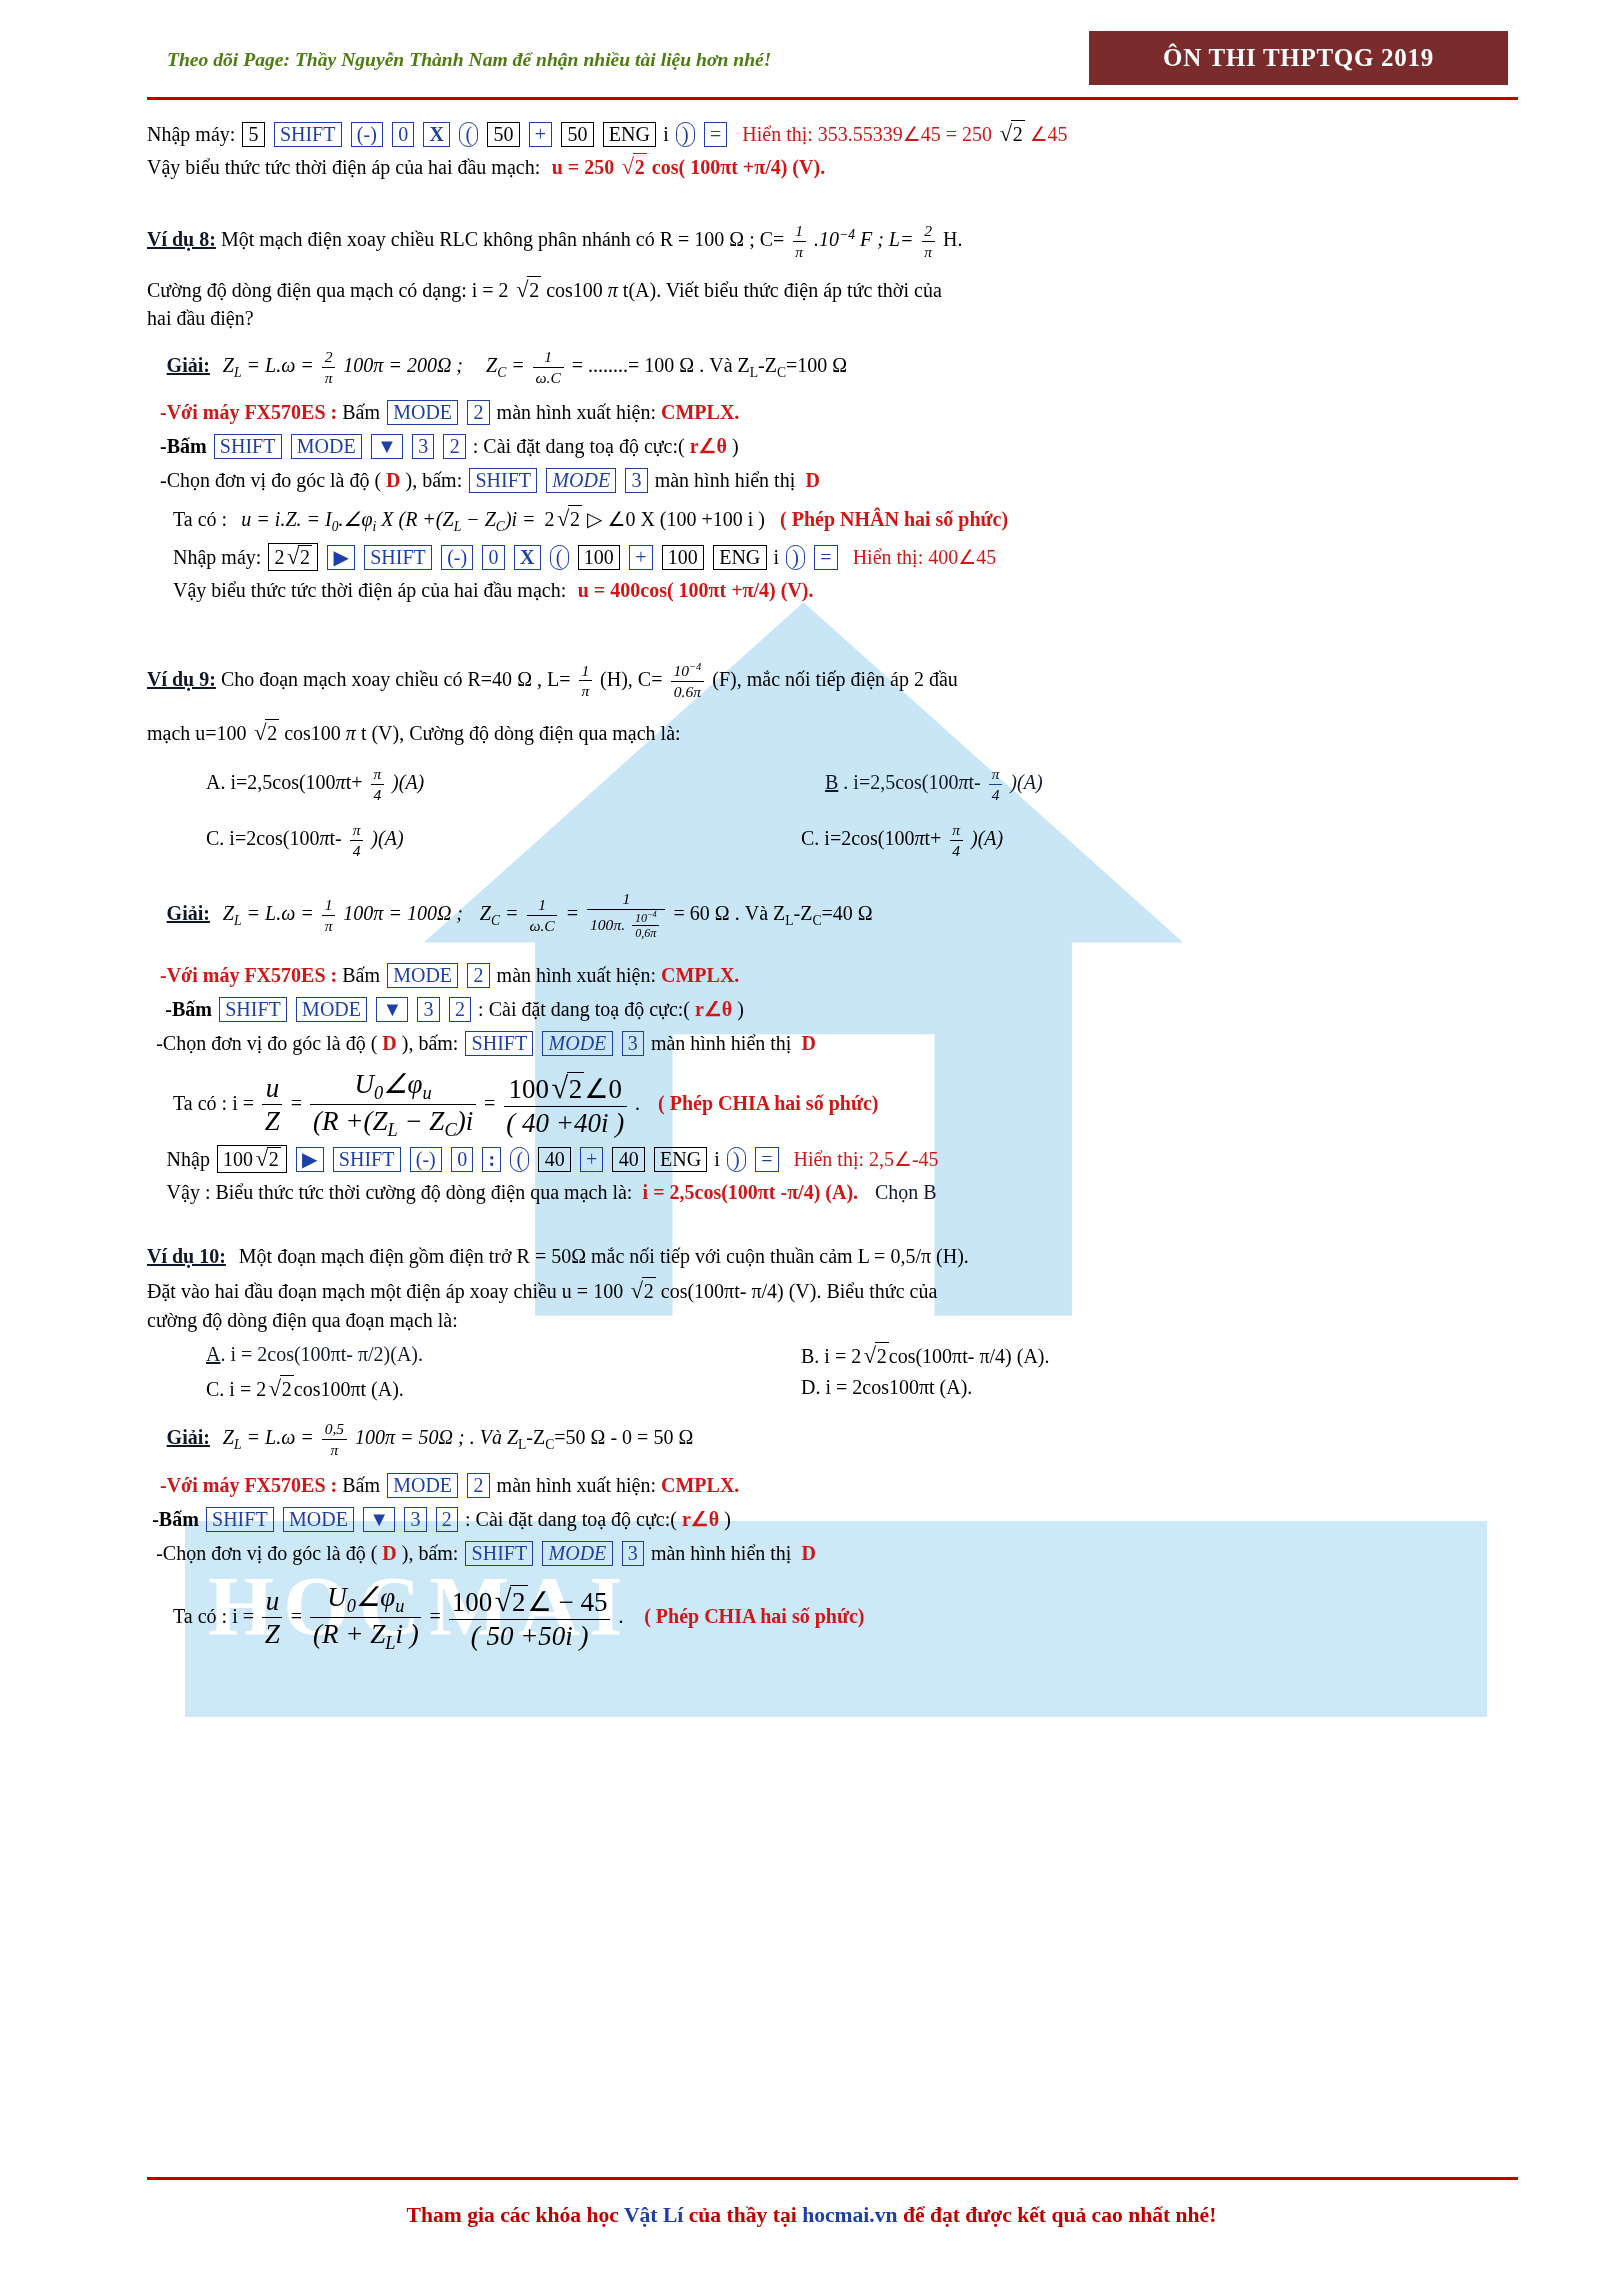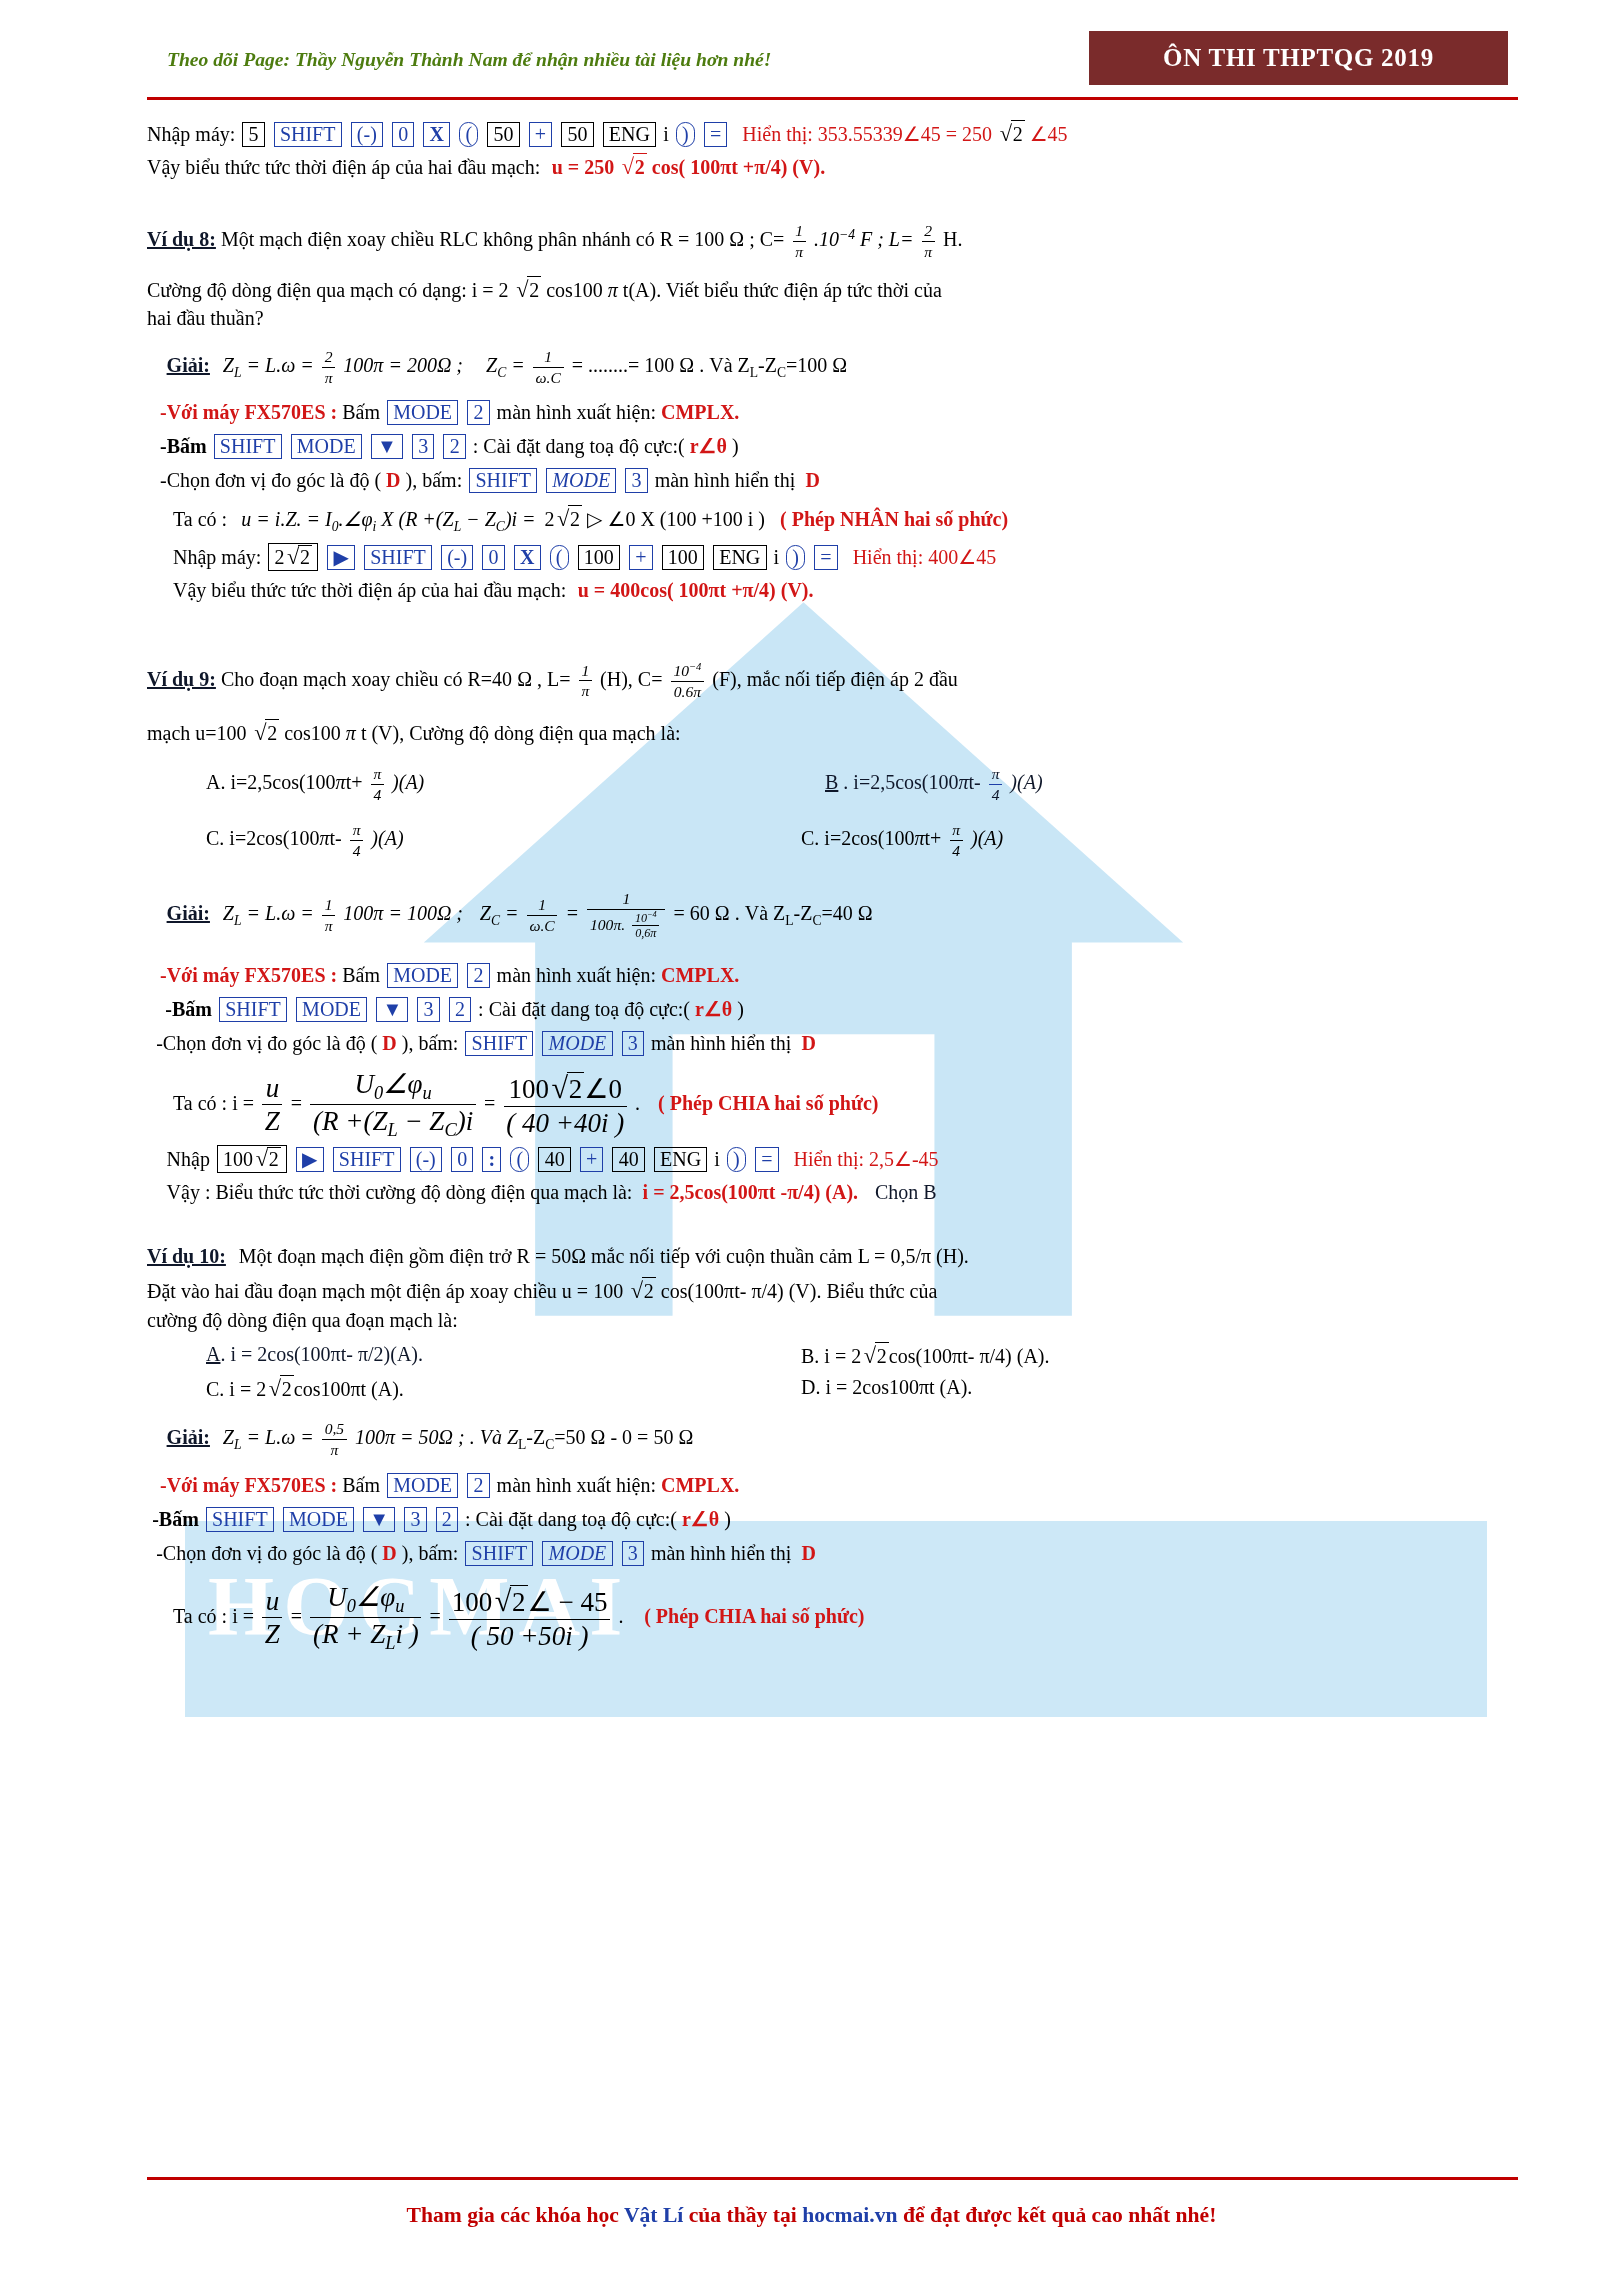--- a/index.html
+++ b/index.html
@@ -181,21 +181,21 @@
       <span>H.</span>
     </div>
 
     <div class="ln" style="left:0px;top:164px;">
       <span>Cường độ dòng điện qua mạch có dạng: i = 2</span>
       <span class="sq"><span class="rad">2</span></span>
       <span>cos100</span>
       <span class="i">π</span>
       <span>t(A). Viết biểu thức điện áp tức thời của</span>
     </div>
-    <div class="ln" style="left:0px;top:194px;">hai đầu thuần?</div>
+    <div class="ln" style="left:0px;top:194px;">hai đầu điện?</div>
 
     <div class="ln" style="left:19.6px;top:237px;">
       <span class="blue b u">Giải:</span>
       <span class="i" style="margin-left:7.9px;">Z<span class="sub">L</span></span>
       <span class="i">= L.ω =</span>
       <span class="frac">
         <span class="num i">2</span>
         <span class="den i">π</span>
       </span>
       <span class="i">100π = 200Ω ;</span>

